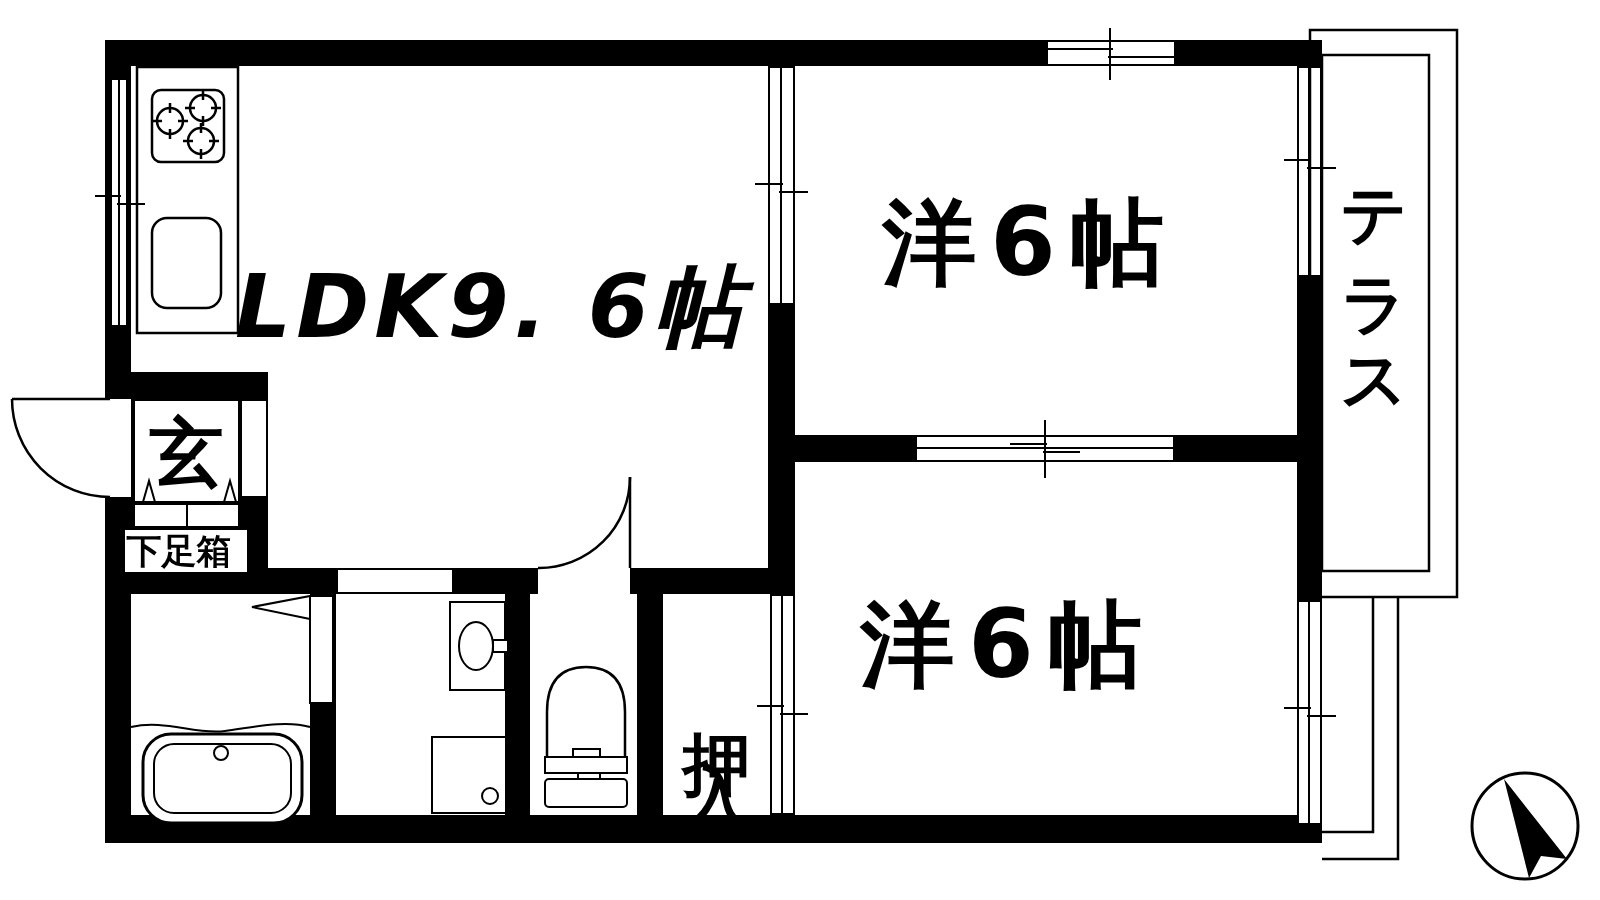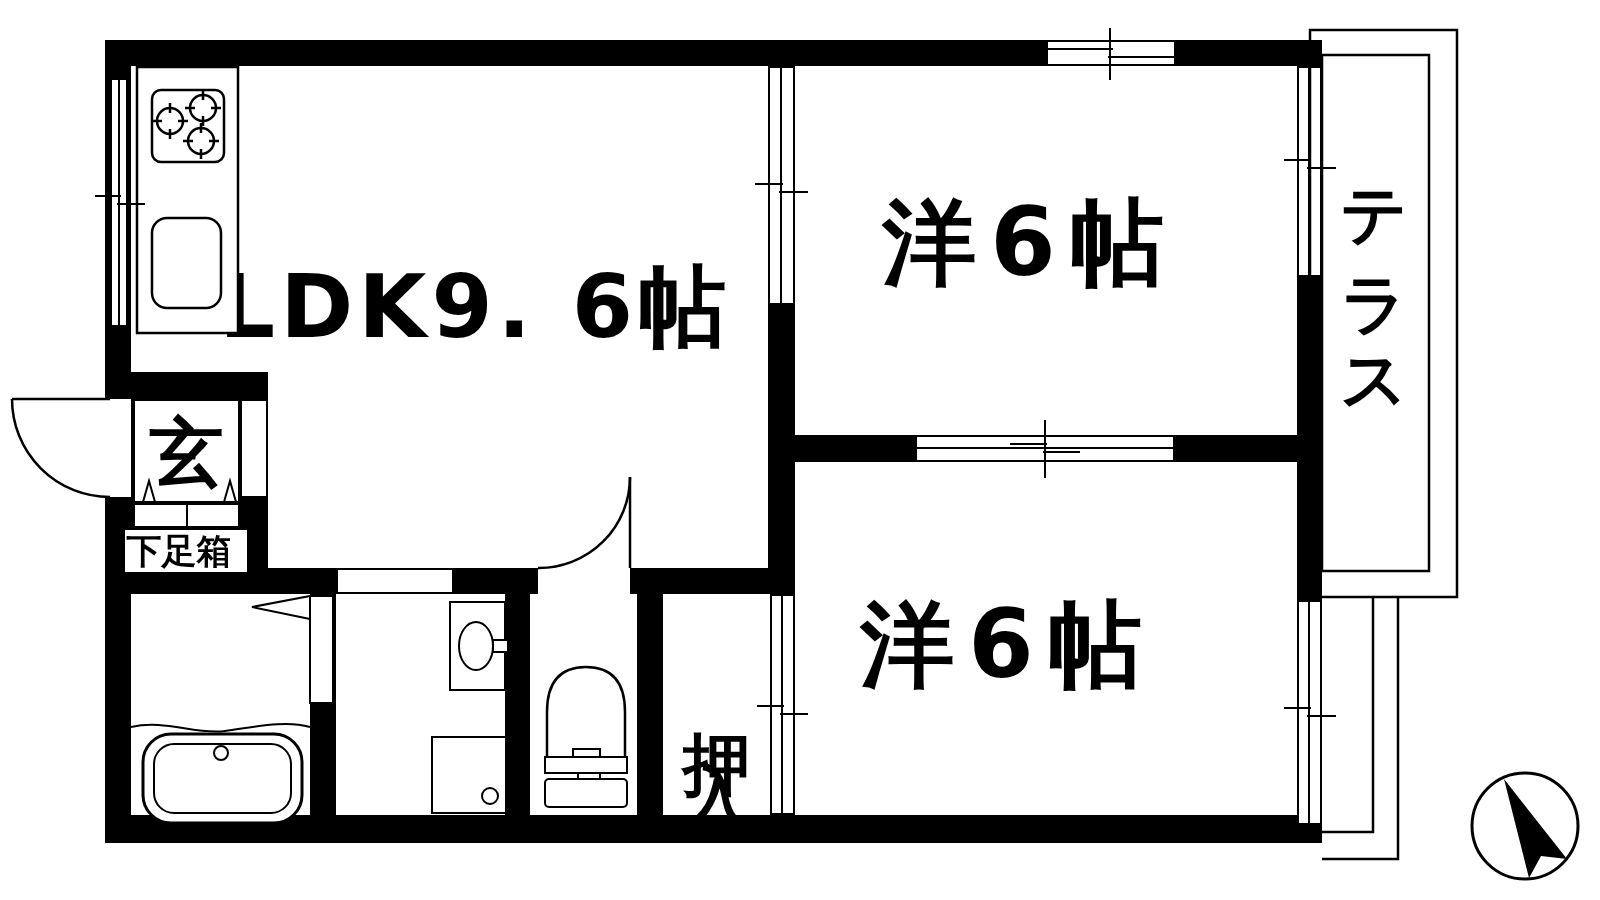--- a/index.html
+++ b/index.html
@@ -47,21 +47,21 @@
   <div class="win" style="left:1297px;top:600px;width:25px;height:225px;"></div>
   <div class="thresh" style="left:338px;top:568px;width:114px;height:26px;"></div>
   <div class="open" style="left:538px;top:568px;width:92px;height:26px;"></div>
   <div class="win" style="left:770px;top:594px;width:25px;height:221px;"></div>
 
   <div class="whitebox" style="left:133px;top:399px;width:107px;height:104px;"></div>
   <div class="whitebox" style="left:240px;top:399px;width:28px;height:99px;"></div>
   <div class="whitebox" style="left:133px;top:503px;width:107px;height:25px;"></div>
   <div class="abs" style="left:125px;top:530px;width:122px;height:42px;background:#fff;"></div>
 
-  <div class="label" style="left:240px;top:257px;width:470px;height:100px;font-size:88px;letter-spacing:5px;">LDK9. 6帖</div>
+  <div class="label" style="left:256px;top:257px;width:470px;height:100px;font-size:88px;letter-spacing:5px;font-style:italic;">LDK9. 6帖</div>
   <div class="label" style="left:855px;top:193px;width:350px;height:100px;font-size:94px;letter-spacing:14px;">洋6帖</div>
   <div class="label" style="left:833px;top:595px;width:350px;height:100px;font-size:94px;letter-spacing:14px;">洋6帖</div>
   <div class="label vert" style="left:1340px;top:152px;width:68px;height:245px;font-size:66px;letter-spacing:10px;">テラス</div>
   <div class="label" style="left:133px;top:413px;width:107px;height:78px;font-size:74px;">玄</div>
   <div class="label" style="left:125px;top:532px;width:108px;height:38px;font-size:35px;">下足箱</div>
   <div class="label vert" style="left:683px;top:600px;width:68px;height:212px;font-size:68px;letter-spacing:28px;">押入</div>
 
   <svg width="1600" height="900" viewBox="0 0 1600 900">
     <defs>
       <g id="burner" stroke="#000" stroke-width="2.5" fill="none">

